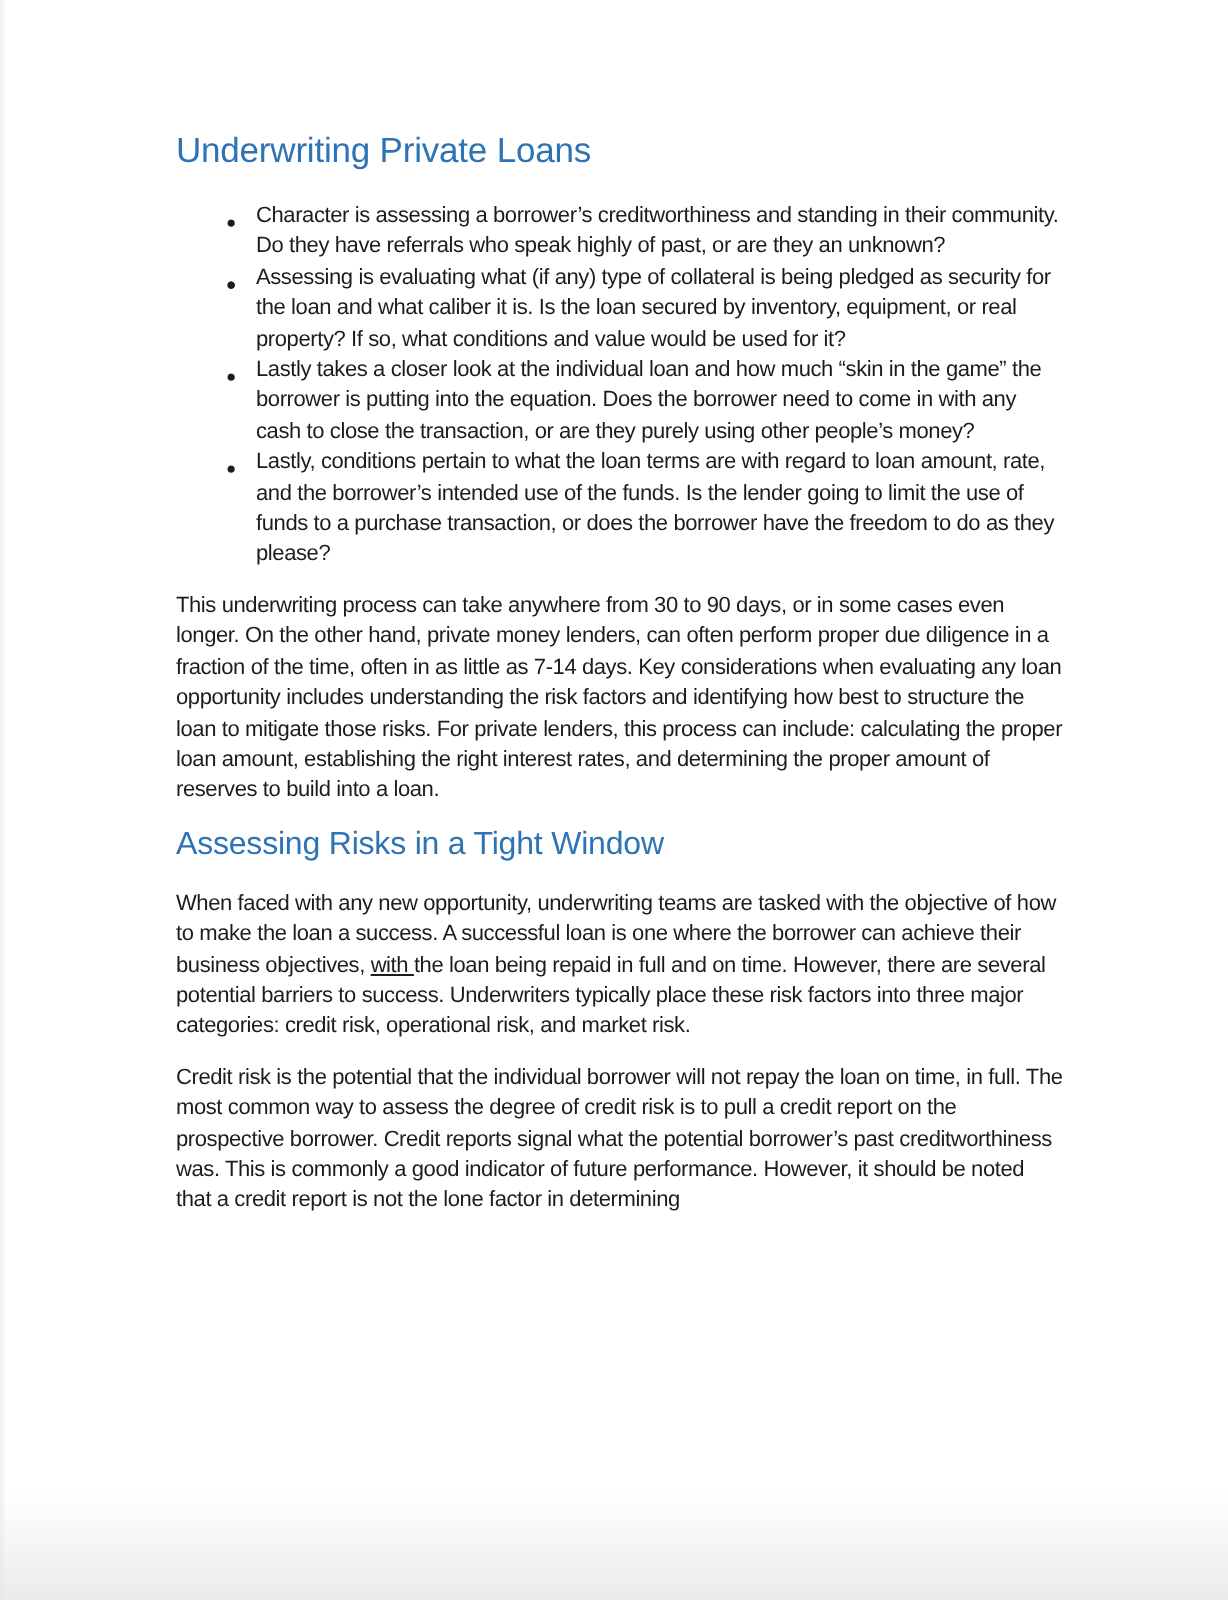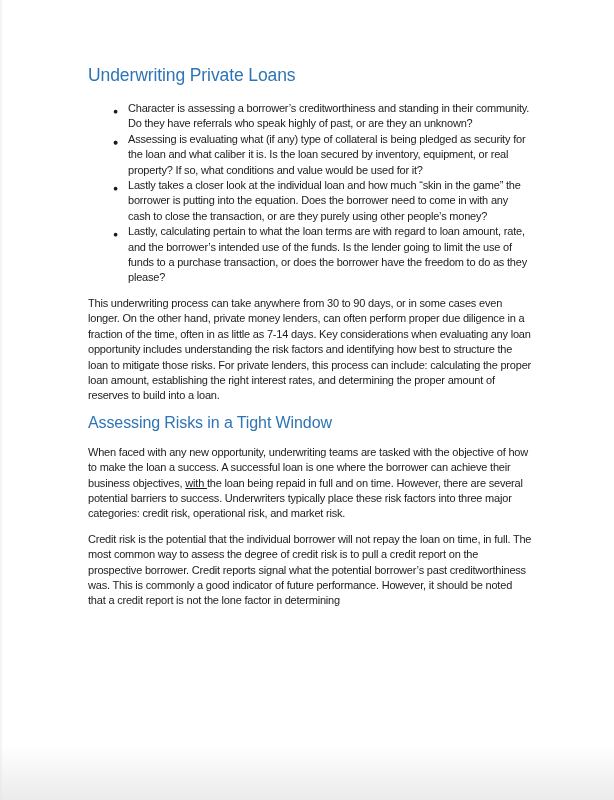--- a/index.html
+++ b/index.html
@@ -90,21 +90,21 @@
     <li>
       <span class="bullet">●</span>
       <span><span class="italic">Assessing</span><span> is evaluating what (if any) type of collateral is being pledged as security for the loan and what caliber it is. Is the loan secured by inventory, equipment, or real property? If so, what conditions and value would be used for it?</span></span>
     </li>
     <li>
       <span class="bullet">●</span>
       <span><span class="italic">Lastly</span><span> takes a closer look at the individual loan and how much “skin in the game” the borrower is putting into the equation. Does the borrower need to come in with any cash to close the transaction, or are they purely using other people’s money?</span></span>
     </li>
     <li>
       <span class="bullet">●</span>
-      <span><span>Lastly, </span><span class="italic">calculating</span><span> pertain to what the loan terms are with regard to loan amount, rate, and the borrower’s intended use of the funds. Is the lender going to limit the use of funds to a purchase transaction, or does the borrower have the freedom to do as they please?</span></span>
+      <span><span>Lastly, </span><span class="italic">conditions</span><span> pertain to what the loan terms are with regard to loan amount, rate, and the borrower’s intended use of the funds. Is the lender going to limit the use of funds to a purchase transaction, or does the borrower have the freedom to do as they please?</span></span>
     </li>
   </ul>
 
   <p class="body">This underwriting process can take anywhere from 30 to 90 days, or in some cases even longer. On the other hand, private money lenders,  can often perform proper due diligence in a fraction of the time, often in as little as 7-14 days. Key considerations when evaluating any loan opportunity includes understanding the risk factors and identifying how best to structure the loan to mitigate those risks. For private lenders, this process can include: calculating the proper loan amount, establishing the right interest rates, and determining the proper amount of reserves to build into a loan.</p>
 
   <h2 class="section" style="color: rgb(46, 116, 181);">Assessing Risks in a Tight Window</h2>
 
   <p class="body"><span>When faced with any new opportunity, underwriting teams are tasked with the objective of how to make the loan a success. A successful loan is one where the borrower can achieve their business objectives, </span><span class="underline">with </span><span>the loan being repaid in full and on time. However, there are several potential barriers to success. Underwriters typically place these risk factors into three major categories: credit risk, operational risk, and market risk.</span></p>
 
   <p class="body"><span class="italic">Credit risk</span><span> is the potential that the individual borrower will not repay the loan on time, in full. The most common way to assess the degree of credit risk is to pull a credit report on the prospective borrower. Credit reports signal what the potential borrower’s past creditworthiness was. This is commonly a good indicator of future performance. However, it should be noted that a credit report is not the lone factor in determining</span></p>

